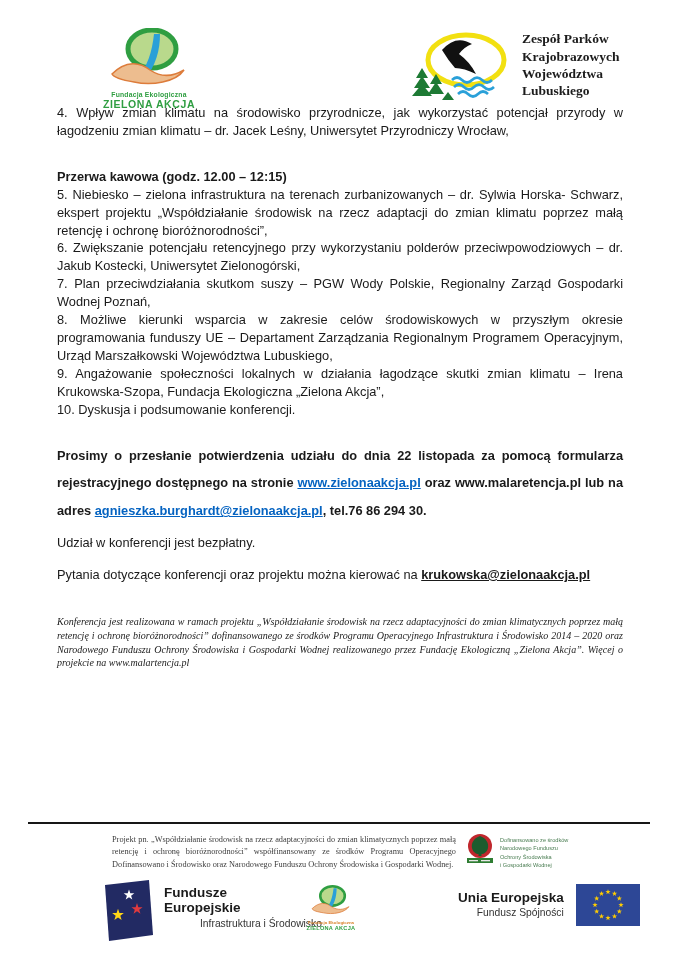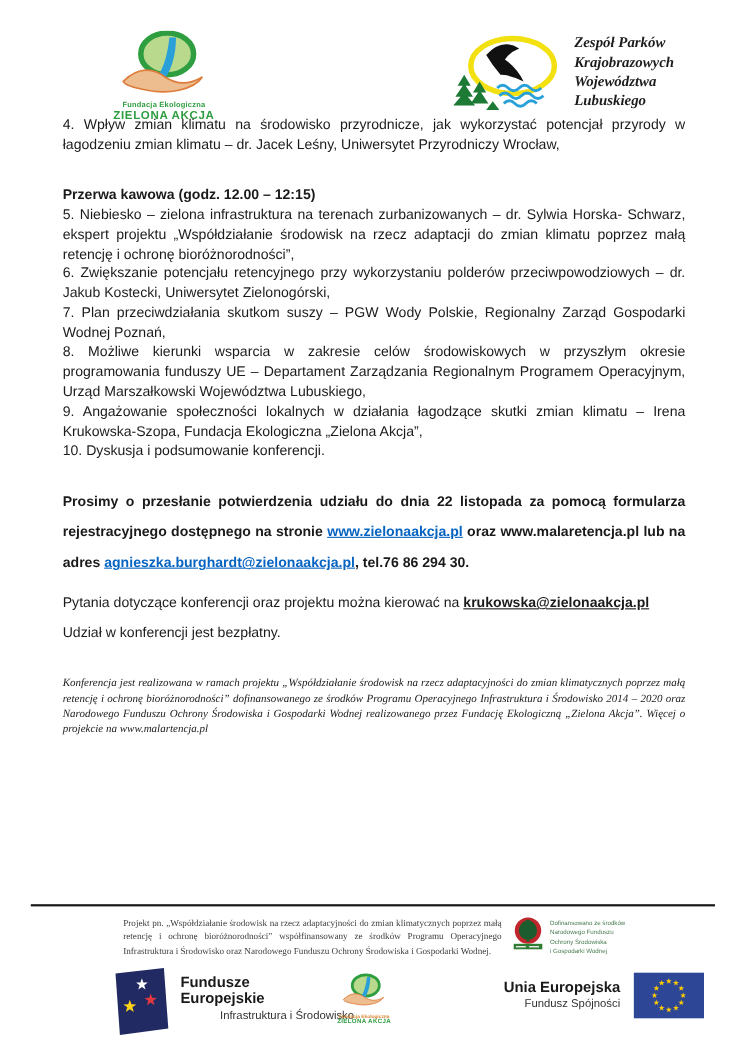--- a/index.html
+++ b/index.html
@@ -4,21 +4,21 @@
 <style>
   html,body{margin:0;padding:0;}
   body{width:679px;height:960px;background:#ffffff;font-family:"Liberation Sans",sans-serif;color:#1a1a1a;}
   .page{position:relative;width:679px;height:960px;background:#fff;overflow:hidden;}
 
   
   .header{position:absolute;top:26px;left:0;right:0;height:86px;}
   .za-logo{position:absolute;left:93px;top:2px;width:112px;text-align:center;}
   .za-logo .za-line1{font-size:6.8px;font-weight:bold;color:#2f9e41;letter-spacing:.2px;margin-top:1px;}
   .za-logo .za-line2{font-size:10.5px;font-weight:bold;color:#2f9e41;letter-spacing:.6px;}
-  .zpk-logo{position:absolute;left:412px;top:4px;display:flex;align-items:center;gap:10px;font-style:italic;}
+  .zpk-logo{position:absolute;left:412px;top:4px;display:flex;align-items:center;gap:10px;}
   .zpk-text{font-family:"Liberation Serif",serif;font-weight:bold;font-size:13.5px;line-height:1.28;color:#1c1c1c;}
 
   
   .main{position:absolute;top:104px;left:57px;width:566px;}
   .para{font-size:12.8px;line-height:1.4;text-align:justify;margin:0;}
   .bold{font-weight:bold;}
   .mt-blank{margin-top:28px;}
   .mt-blank2{margin-top:17px;}
   .reg{margin-top:23px;font-weight:bold;line-height:2.18;}
   a.link-blue{color:#0563c1;text-decoration:underline;cursor:pointer;}
@@ -92,30 +92,30 @@
 
     <p class="para">5. Niebiesko – zielona infrastruktura na terenach zurbanizowanych – dr. Sylwia Horska- Schwarz, ekspert projektu „Współdziałanie środowisk na rzecz adaptacji do zmian klimatu poprzez małą retencję i ochronę bioróżnorodności”,</p>
     <p class="para">6. Zwiększanie potencjału retencyjnego przy wykorzystaniu polderów przeciwpowodziowych – dr. Jakub Kostecki, Uniwersytet Zielonogórski,</p>
     <p class="para">7. Plan  przeciwdziałania skutkom suszy – PGW Wody Polskie, Regionalny Zarząd Gospodarki Wodnej Poznań,</p>
     <p class="para">8. Możliwe kierunki wsparcia w zakresie celów środowiskowych w przyszłym okresie programowania funduszy UE – Departament Zarządzania Regionalnym Programem Operacyjnym, Urząd Marszałkowski Województwa Lubuskiego,</p>
     <p class="para">9. Angażowanie społeczności lokalnych w działania łagodzące skutki zmian klimatu – Irena Krukowska-Szopa, Fundacja Ekologiczna „Zielona Akcja”,</p>
     <p class="para">10. Dyskusja i podsumowanie konferencji.</p>
 
     <p class="para reg"><span>Prosimy o przesłanie potwierdzenia udziału do dnia 22 listopada za pomocą formularza rejestracyjnego dostępnego na stronie </span><a class="link-blue">www.zielonaakcja.pl</a><span> oraz www.malaretencja.pl lub na adres </span><a class="link-blue">agnieszka.burghardt@zielonaakcja.pl</a><span>, tel.76 86 294 30.</span></p>
 
+    <p class="para free-note">Udział w konferencji jest bezpłatny.</p>
+
     <p class="para questions"><span>Pytania dotyczące konferencji oraz projektu można kierować na </span><a class="link-dark">krukowska@zielonaakcja.pl</a></p>
-
-    <p class="para free-note">Udział w konferencji jest bezpłatny.</p>
 
     <p class="para project-note">Konferencja jest realizowana w ramach projektu „Współdziałanie środowisk na rzecz adaptacyjności do zmian klimatycznych poprzez małą retencję i ochronę bioróżnorodności” dofinansowanego ze środków Programu Operacyjnego Infrastruktura i Środowisko 2014 – 2020 oraz Narodowego Funduszu Ochrony Środowiska i Gospodarki Wodnej realizowanego przez Fundację Ekologiczną „Zielona Akcja”. Więcej o projekcie na www.malartencja.pl</p>
   </div>
 
   <div class="footer-rule"></div>
 
-  <div class="fine-print">Projekt pn. „Współdziałanie środowisk na rzecz adaptacyjności do zmian klimatycznych poprzez małą retencję i ochronę bioróżnorodności” współfinansowany ze środków Programu Operacyjnego Infrastruktura i Środowisko oraz Narodowego Funduszu Ochrony Środowiska i Gospodarki Wodnej.</div>
+  <div class="fine-print">Projekt pn. „Współdziałanie środowisk na rzecz adaptacyjności do zmian klimatycznych poprzez małą retencję i ochronę bioróżnorodności” współfinansowany ze środków Programu Operacyjnego Dofinansowano i Środowisko oraz Narodowego Funduszu Ochrony Środowiska i Gospodarki Wodnej.</div>
 
   <div class="nfos">
     <svg width="30" height="36" viewBox="0 0 30 36">
       <circle cx="15" cy="13" r="12" fill="#c0272d"></circle>
       <path d="M15,3 C21,5 24,10 23,15 C22,19 19,21 16.5,21 L16.5,23 L13.5,23 L13.5,21 C11,21 8,19 7,15 C6,10 9,5 15,3 Z" fill="#1c5c2e"></path>
       <rect x="2" y="25" width="26" height="5" fill="#2e7d32"></rect>
       <rect x="4" y="27" width="9" height="1.3" fill="#e8e8e8"></rect>
       <rect x="16" y="27" width="9" height="1.3" fill="#e8e8e8"></rect>
     </svg>
     <div class="nfos-text">

